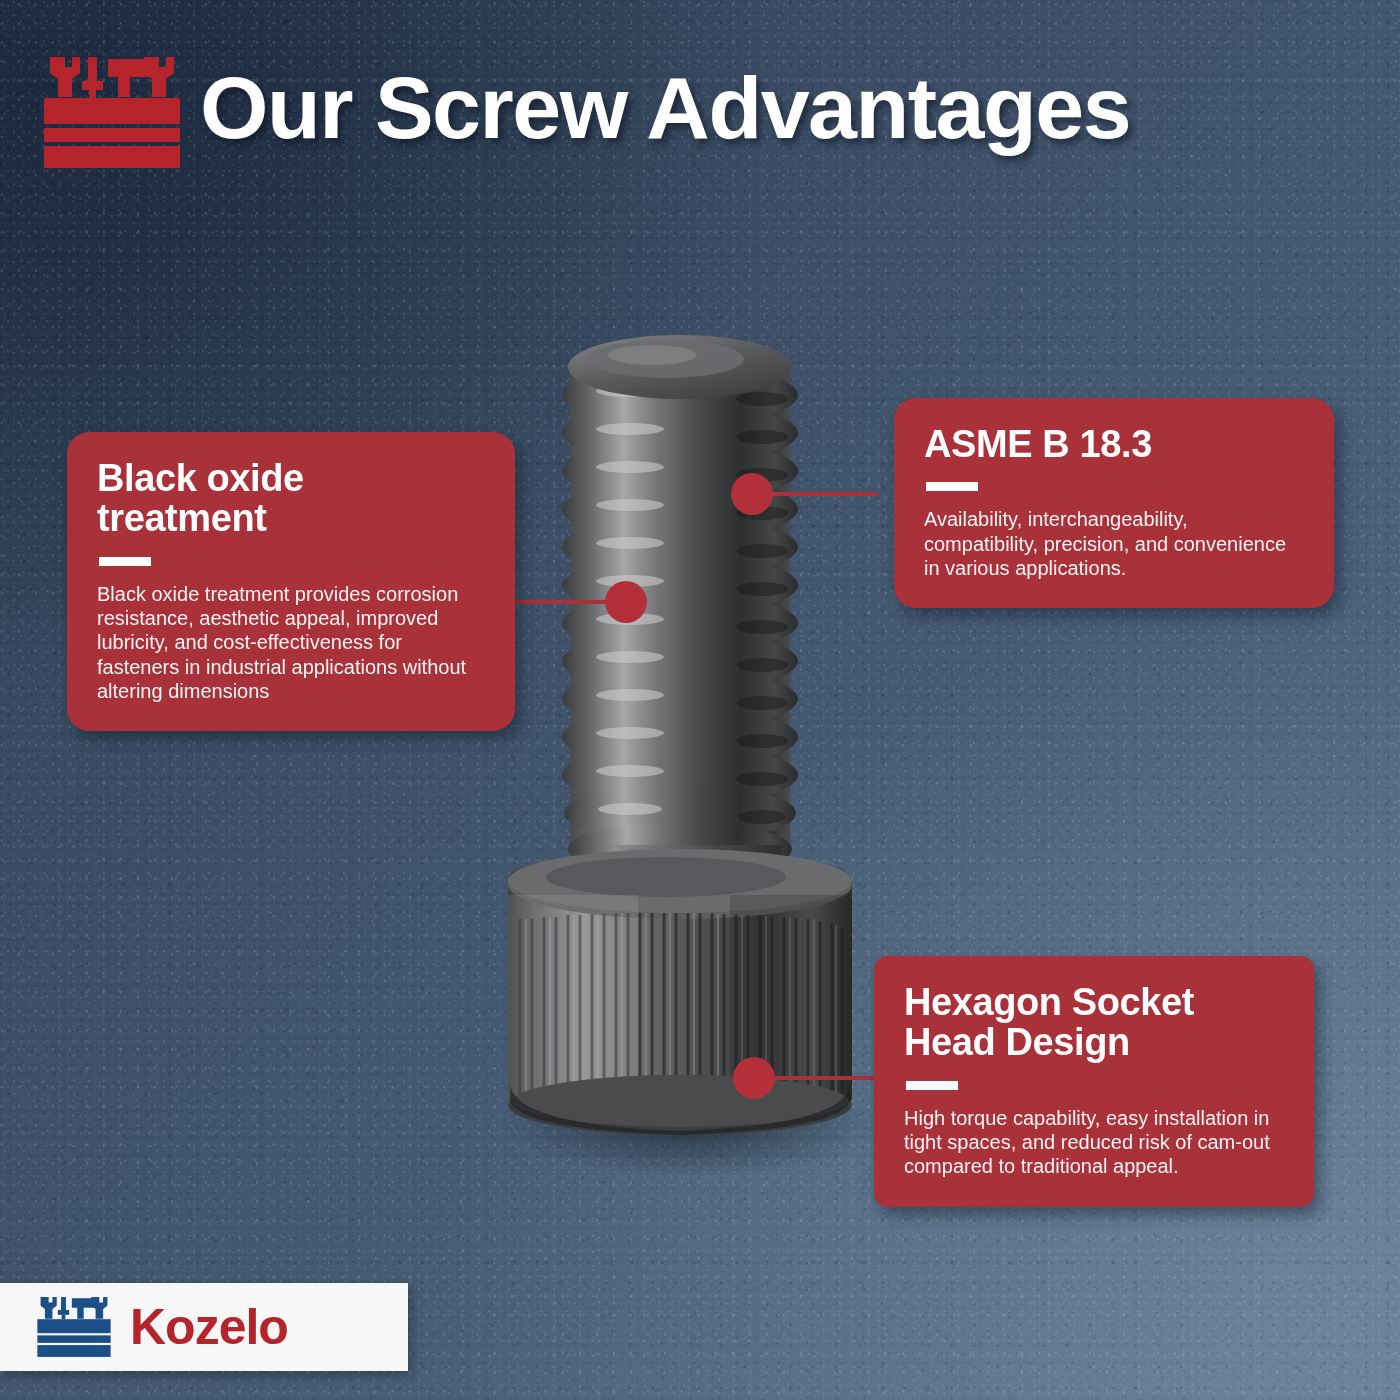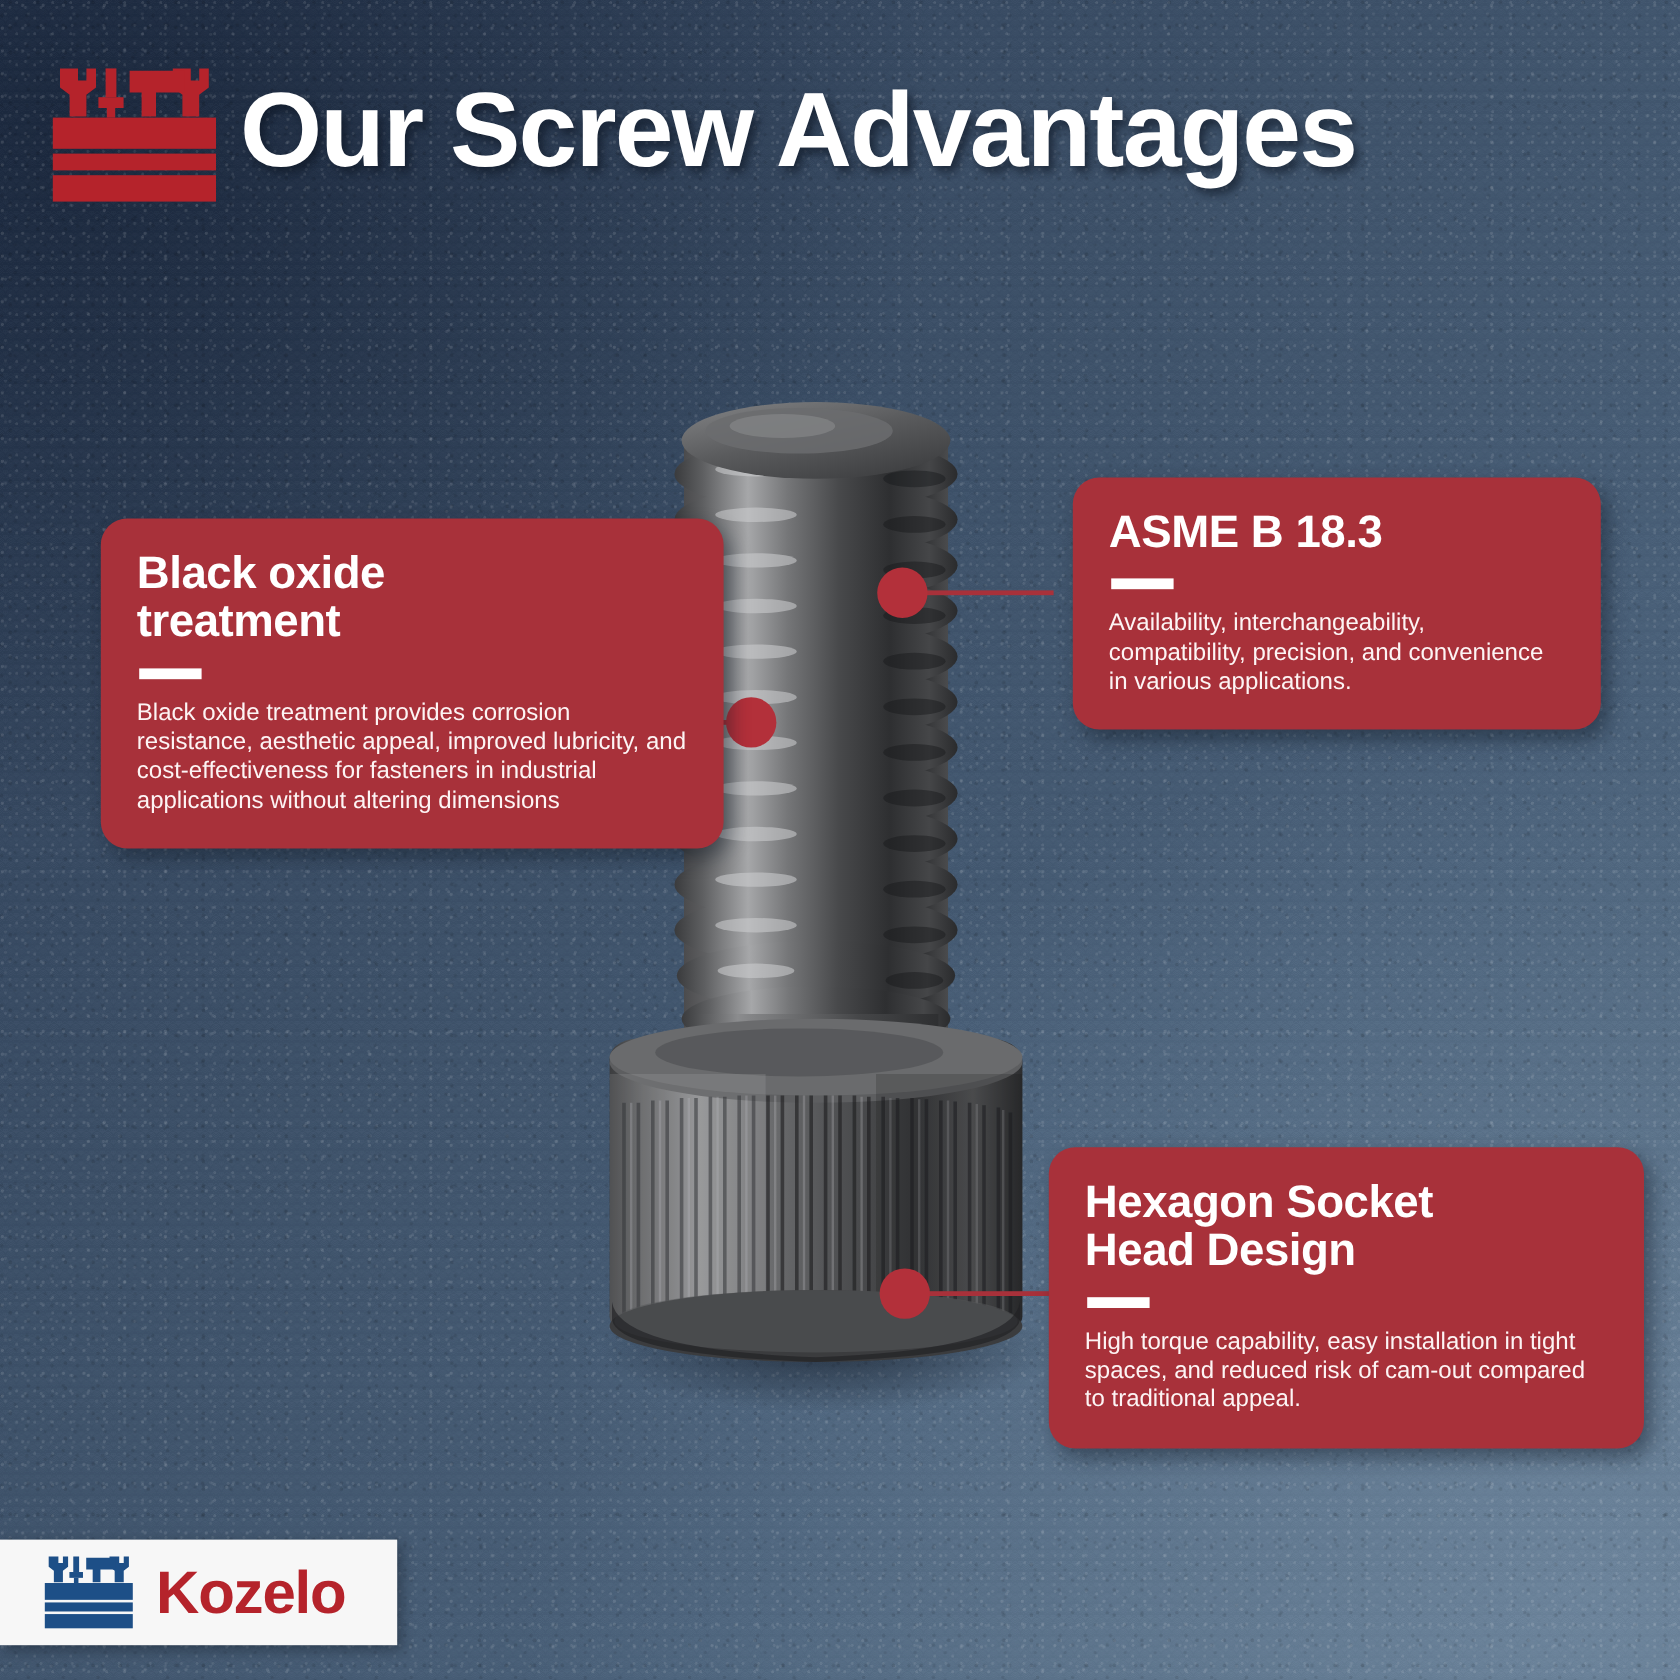--- a/index.html
+++ b/index.html
@@ -75,41 +75,41 @@
   }
   .card-rule {
     width:52px; height:9px; background:#fff;
     margin:18px 0 16px 2px;
   }
   .card-body {
     font-size:20px; line-height:1.22; font-weight:400;
     color:#fdf4f4; white-space:pre-line;
   }
 
-  #card-black-oxide { left:84px;  top:432px;  width:519px; }
+  #card-black-oxide { left:67px;  top:432px;  width:448px; }
   #card-asme       { left:874px; top:398px;  width:440px;margin-left:20px; }
-  #card-hex        { left:874px; top:956px;  width:496px; }
+  #card-hex        { left:874px; top:956px;  width:440px;border-radius:14px; }
 
   
   .connector { position:absolute; height:4px; background:#a8313a; }
   .dot { position:absolute; width:42px; height:42px; border-radius:50%; background:#b3303a; }
 
   #conn-black-oxide { left:503px; top:600px; width:124px; }
   #dot-black-oxide  { left:605px; top:581px; }
 
   #conn-asme  { left:750px; top:492px; width:128px; }
   #dot-asme   { left:731px; top:473px; }
 
   #conn-hex   { left:752px; top:1076px; width:126px; }
   #dot-hex    { left:733px; top:1057px; }
 
   
   #logo-bar {
     position:absolute; left:0; top:1283px;
-    width:331px; height:88px;
+    width:408px; height:88px;
     background:#f7f7f7;
     box-shadow: 3px 4px 10px rgba(10,18,30,.38);
     display:flex; align-items:center;
   }
   #logo-bar .logo-icon { width:76px; height:62px; margin-left:36px; flex:0 0 auto; }
   #logo-text {
     margin-left:18px; font-size:50px; font-weight:800;
     color:#b5232b; letter-spacing:-1px; line-height:1;
   }
 </style>

